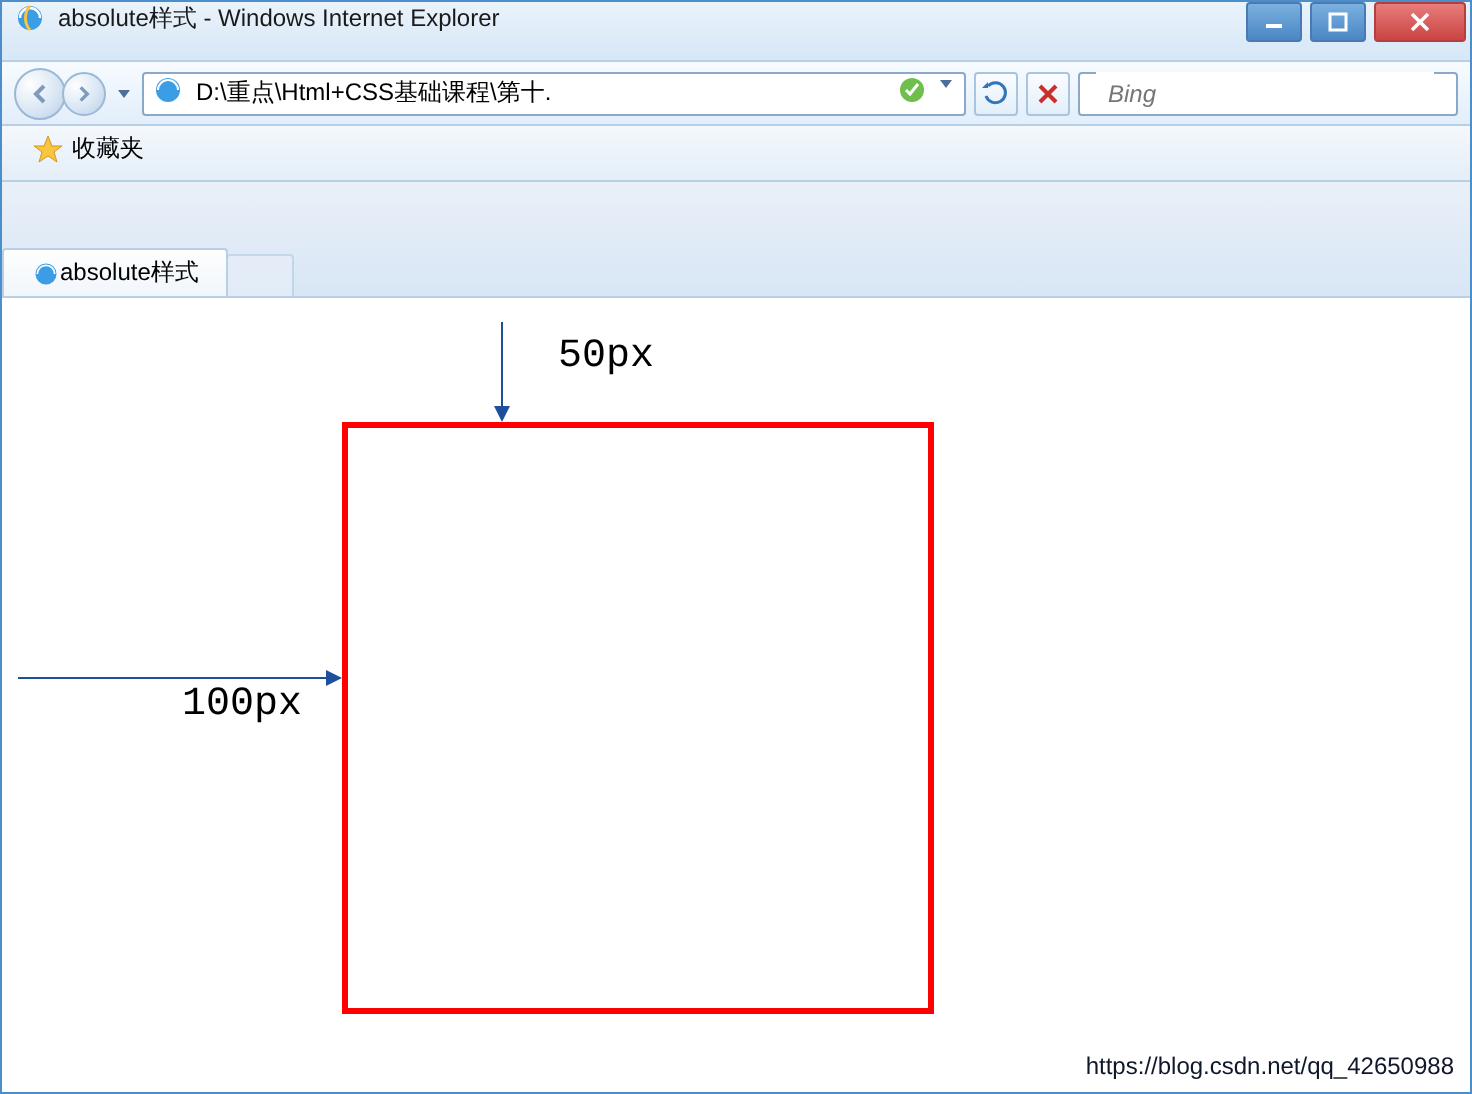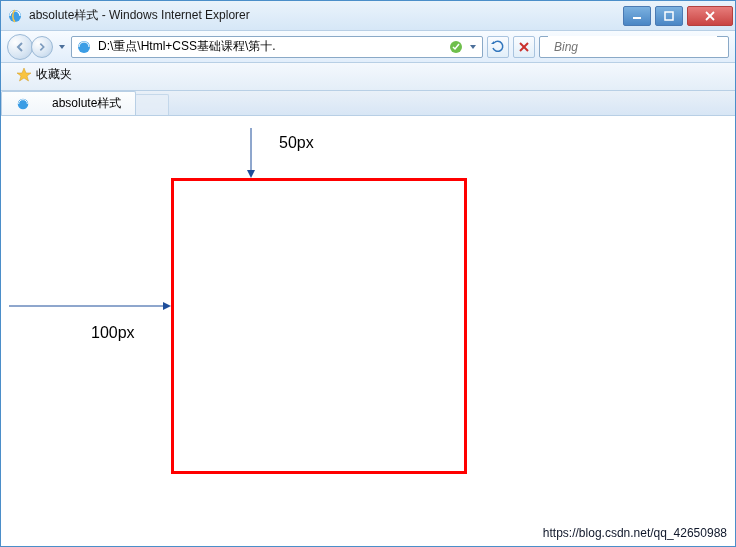--- a/index.html
+++ b/index.html
@@ -1,42 +1,42 @@
 <!DOCTYPE html>
 <html><head>
 <meta charset="utf-8">
 <style>
 * { margin:0; padding:0; box-sizing:border-box; font-family:"Segoe UI",Tahoma,sans-serif; }
 html,body { width:736px; height:547px; overflow:hidden; }
 .window { width:736px; height:547px; border:1px solid #4b8ec9; background:#fff; display:flex; flex-direction:column; }
-.titlebar { height:30px; background:linear-gradient(#eaf3fb,#d6e7f7); display:flex; align-items:center; border-bottom:1px solid #b8cfe5; }
+.titlebar { height:30px; background:linear-gradient(#eaf3fb,#d6e7f7); display:flex; align-items:flex-start; border-bottom:1px solid #b8cfe5; }
 .titlebar .ie-icon { width:16px; height:16px; margin:0 6px; }
 .titlebar .title { flex:0 0 auto; font-size:12px; color:#1a1a1a; }
 .titlebar .spacer { flex:1; }
 .tb-btn { height:20px; width:28px; margin:0 2px; border-radius:2px; display:flex; align-items:center; justify-content:center; font-size:11px; border:1px solid #4a7ab3; color:#fff; }
 .tb-min { background:linear-gradient(#7bb1e0,#4a86c5); }
 .tb-max { background:linear-gradient(#7bb1e0,#4a86c5); }
 .tb-close { background:linear-gradient(#e77d7b,#c94442); width:46px; border-color:#b3403e; }
 .toolbar { height:32px; background:linear-gradient(#f7fbff,#e2eefb); display:flex; align-items:center; padding:0 6px; border-bottom:1px solid #b8cfe5; gap:4px; }
 .nav-btn { width:26px; height:26px; border-radius:50%; background:radial-gradient(circle at 30% 30%,#fefefe,#d7e5f3 60%,#b9cee4); border:1px solid #9bb9d6; display:flex; align-items:center; justify-content:center; color:#6b90b7; font-size:13px; }
 .nav-btn.small { width:22px; height:22px; margin-left:-6px; }
-.addr-wrap { flex:1; display:flex; align-items:center; height:22px; background:#fff; border:1px solid #8aa9c7; border-radius:2px; }
+.addr-wrap { flex:1; display:flex; align-items:flex-start; height:22px; background:#fff; border:1px solid #8aa9c7; border-radius:2px; }
 .addr-wrap .page-ic { width:16px; height:16px; margin:0 4px; }
 .addr-wrap input { flex:1; border:none; outline:none; font-size:12px; height:20px; padding:0 2px; }
 .tool-btn { width:22px; height:22px; border:1px solid #a9c4df; background:linear-gradient(#fafcff,#e2eff9); border-radius:2px; display:flex; align-items:center; justify-content:center; }
 .search-wrap { width:190px; display:flex; align-items:center; height:22px; background:#fff; border:1px solid #8aa9c7; border-radius:2px; }
 .search-wrap input { flex:1; border:none; outline:none; font-size:12px; font-style:italic; color:#888; height:21px; padding:0 6px; }
 .favbar { height:28px; background:linear-gradient(#f4f8fd,#e4eef8); display:flex; align-items:flex-start; padding:0 6px; border-bottom:1px solid #b8cfe5; }
 .fav-btn { display:flex; align-items:center; gap:4px; padding:2px 8px; font-size:12px; border:1px solid transparent; border-radius:2px; }
 .tabbar { height:auto; background:linear-gradient(#e9f0f8,#d8e6f5); border-bottom:1px solid #b8cfe5; display:flex; align-items:flex-end; padding:0; }
-.tab { display:flex; align-items:center; gap:22px; padding:3px 14px; font-size:12px; background:linear-gradient(#fdfefe,#f1f6fb); border:1px solid #b8cfe5; border-bottom:none; border-top-left-radius:2px; border-top-right-radius:2px; margin-right:-1px; }
+.tab { display:flex; align-items:center; gap:0; padding:3px 14px; font-size:12px; background:linear-gradient(#fdfefe,#f1f6fb); border:1px solid #b8cfe5; border-bottom:none; border-top-left-radius:2px; border-top-right-radius:2px; margin-right:-1px;margin-top:33px; }
 .tab.blank { min-width:20px; background:#e7eff8; opacity:.7; }
 .content { flex:1; position:relative; background:#fff; overflow:hidden; }
 .red-box { position:absolute; border:3px solid #ff0000; }
-.label { position:absolute; font-size:16px; color:#000; font-family:Liberation Sans, sans-serif;text-align:center; }
+.label { position:absolute; font-size:20px; color:#000; font-family:Liberation Mono, monospace;text-align:center; }
 .watermark { position:absolute; right:8px; bottom:6px; font-size:12px; color:#0f172a; }
 svg { display:block; }
 </style>
 </head>
 <body>
 
 <div class="window">
   <div class="titlebar">
     <span class="ie-icon">
       <svg width="16" height="16" viewBox="0 0 16 16">
@@ -156,17 +156,17 @@
     <svg width="100%" height="100%" style="position:absolute;left:0;top:0">
       <defs>
         <marker id="ah" markerWidth="8" markerHeight="8" refX="6" refY="4" orient="auto">
           <path d="M0 0 L8 4 L0 8 Z" fill="#1f4e9b"></path>
         </marker>
       </defs>
       <line x1="250" y1="12" x2="250" y2="60" stroke="#1f4e9b" stroke-width="1" marker-end="url(#ah)"></line>
       <line x1="8" y1="190" x2="168" y2="190" stroke="#1f4e9b" stroke-width="1" marker-end="url(#ah)"></line>
     </svg>
     <div class="label" style="left:278px;top:18px">50px</div>
-    <div class="label" style="left:90px;top:208px">100px</div>
+    <div class="label" style="left:90px;top:192px">100px</div>
     <div class="red-box" id="redbox" style="left: 170px; top: 62px; width: 296px; height: 296px;"></div>
     <div class="watermark">https://blog.csdn.net/qq_42650988</div>
   </div>
 </div>
 
 </body></html>

